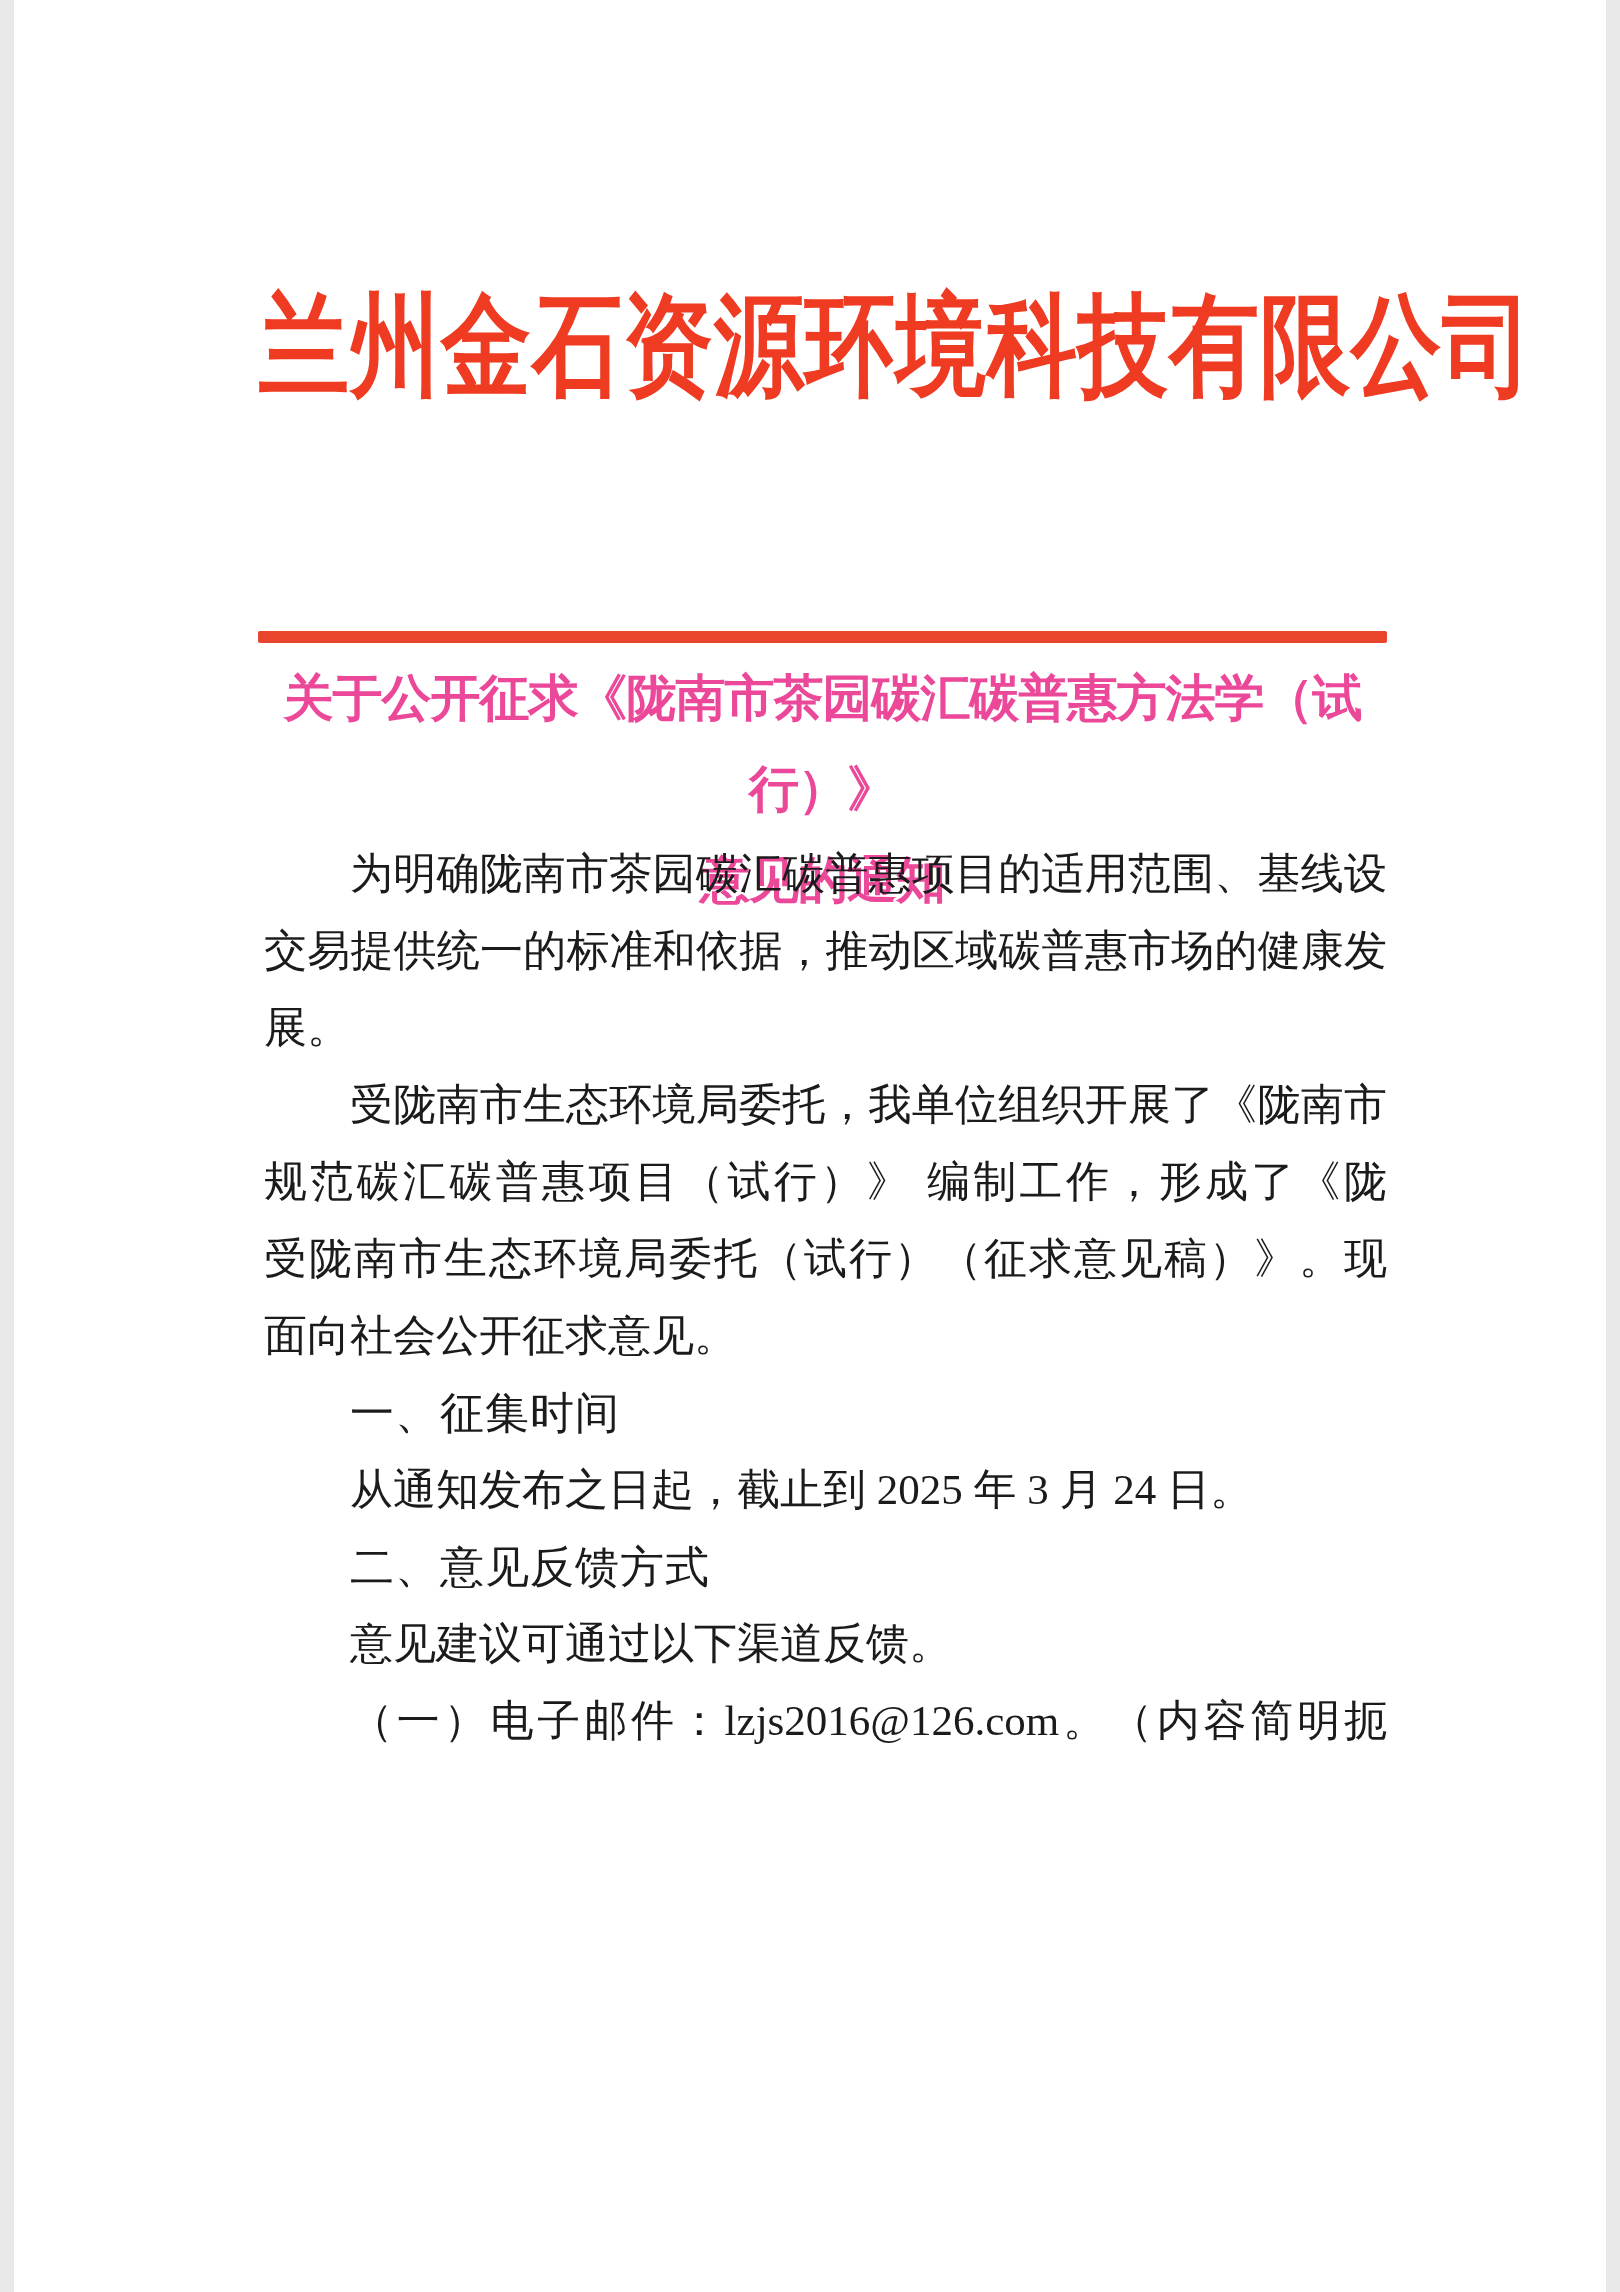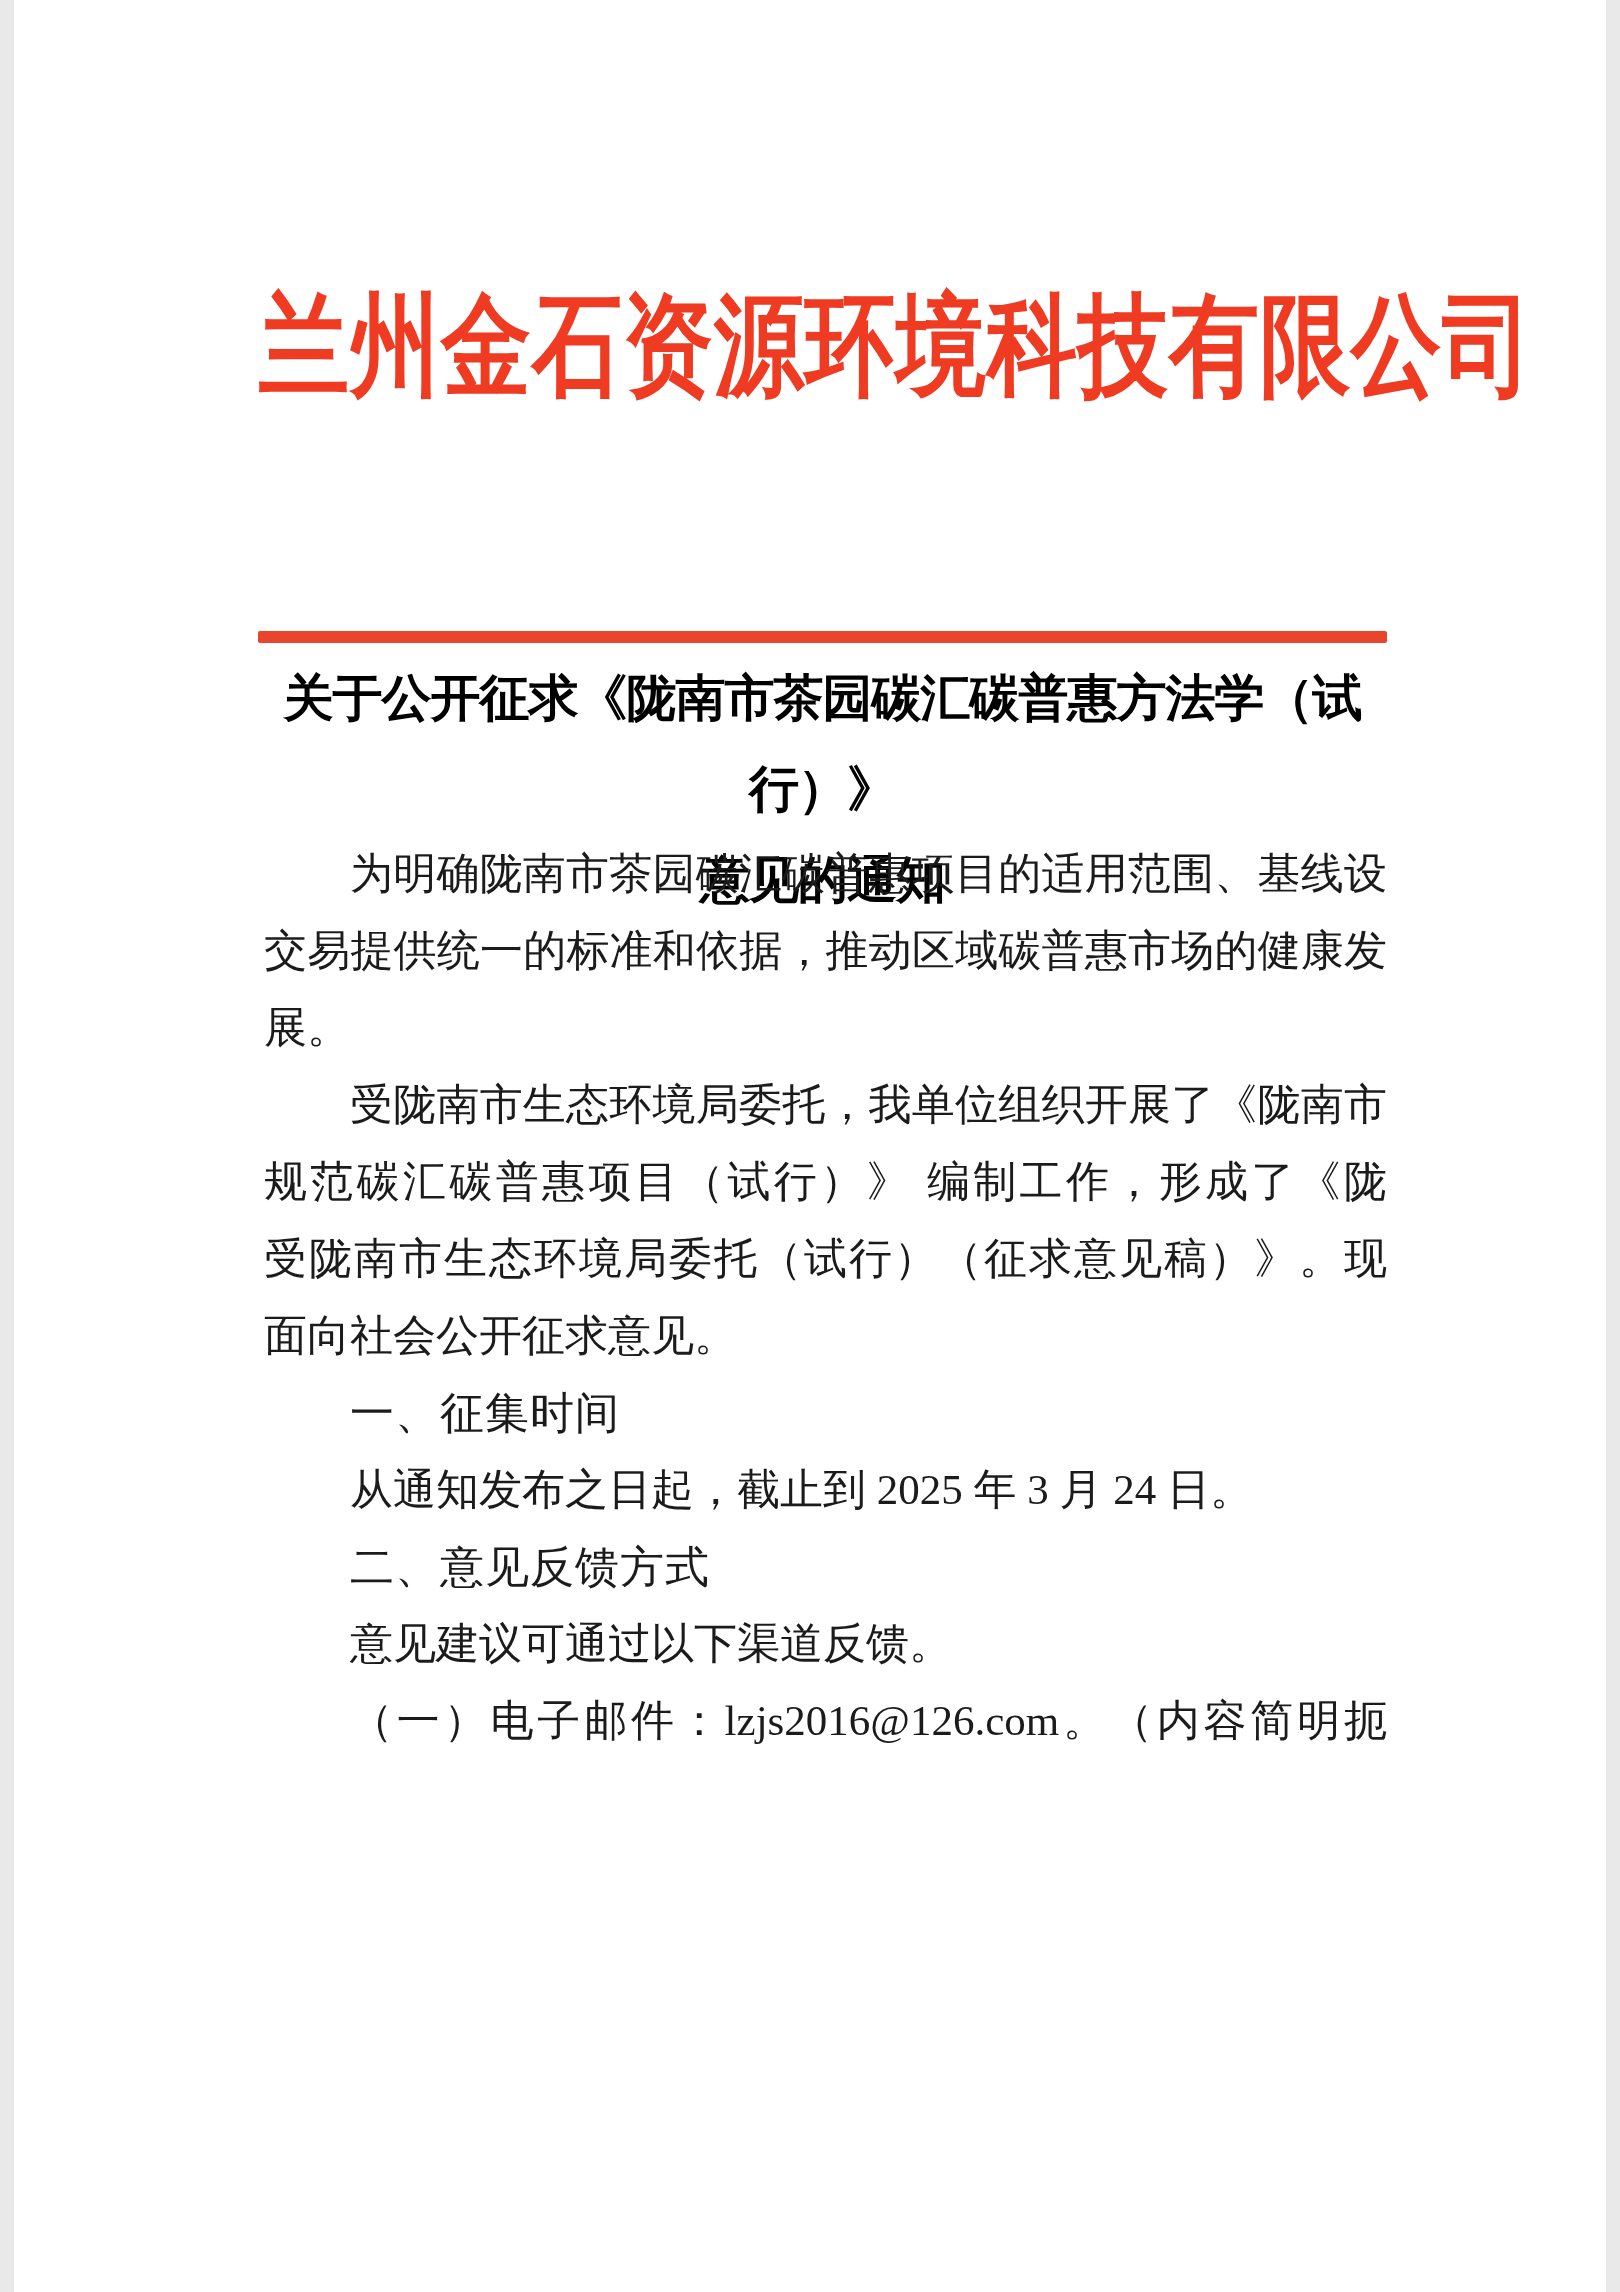--- a/index.html
+++ b/index.html
@@ -47,21 +47,21 @@
   
   .title-block {
     position: absolute;
     top: 653px;
     left: 245px;
     width: 1127px;
     text-align: center;
     font-weight: 700;
     font-size: 50px;
     line-height: 91px;
-    color: #000000;
+    color: #ec4899;
     letter-spacing: -1px;
   }
   
   .doc-body {
     position: absolute;
     top: 835px;
     left: 250px;
     width: 1123px;
     font-size: 43px;
     line-height: 77px;

